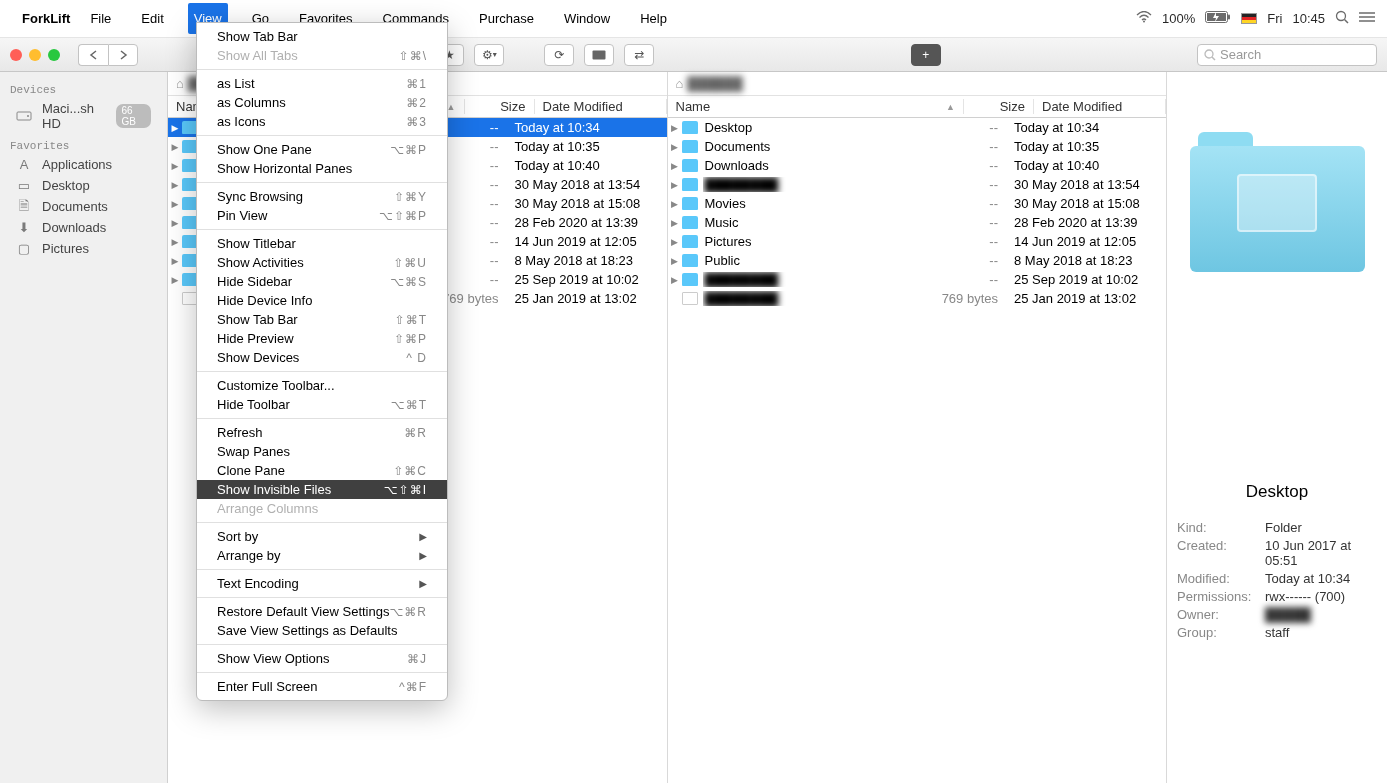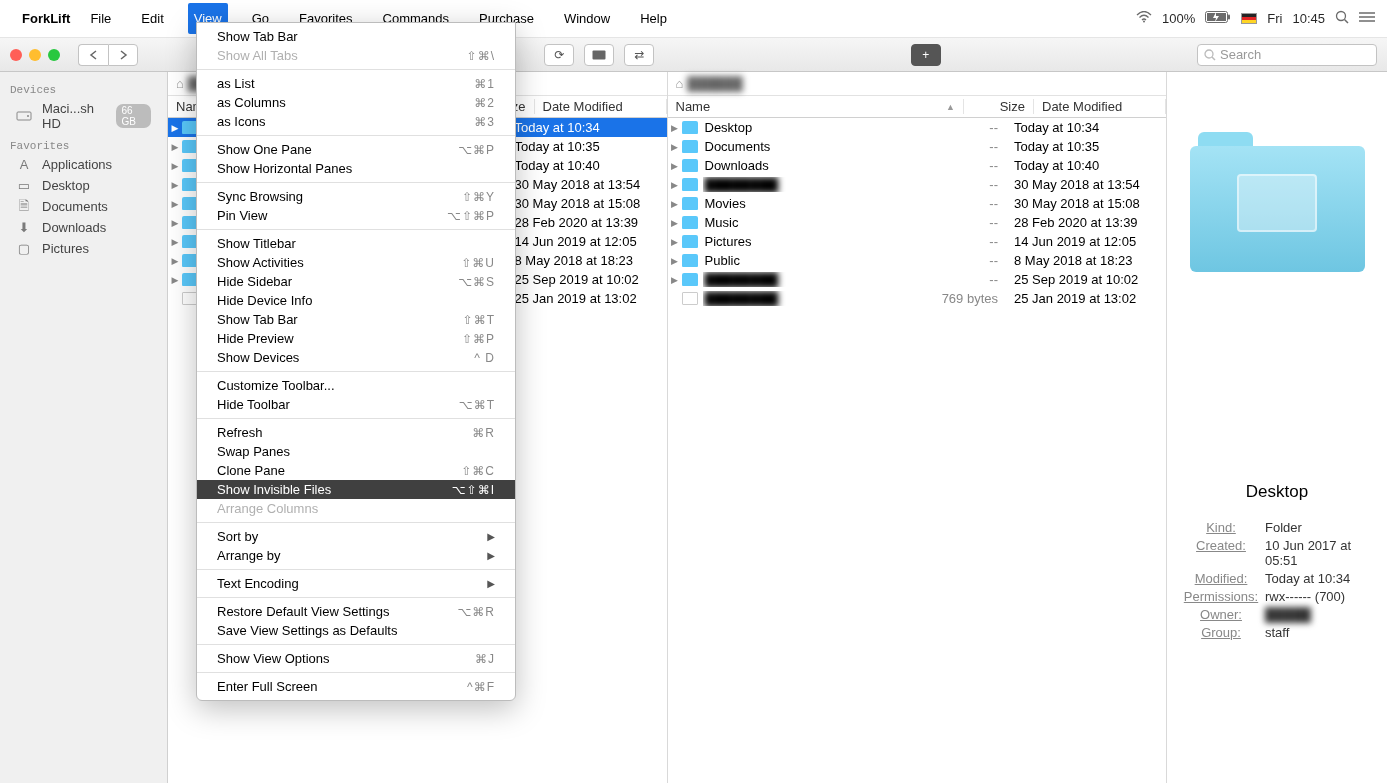--- a/index.html
+++ b/index.html
@@ -64,25 +64,25 @@
 
 
 .preview { width: 220px; padding: 20px 10px; display: flex; flex-direction: column; align-items: center; }
 .prev-folder { width: 175px; height: 140px; margin-top: 40px; margin-bottom: 210px; position: relative; }
 .pf-tab { position: absolute; top: 0; left: 8px; width: 55px; height: 18px; background: #8edcf2; border-radius: 6px 6px 0 0; }
 .pf-body { position: absolute; top: 14px; left: 0; right: 0; bottom: 0; background: linear-gradient(#a4e3f5,#6ec6e2); border-radius: 6px; }
 .pf-win { position: absolute; top: 42px; left: 50%; transform: translateX(-50%); width: 80px; height: 58px; background: rgba(255,255,255,0.35); border-radius: 4px; border: 2px solid rgba(255,255,255,0.5); }
 .prev-title { font-size: 17px; font-weight: 500; margin-bottom: 18px; }
 .prev-meta { font-size: 12px; width: 100%; }
 .prev-meta .mrow { display: flex; margin-bottom: 3px; }
-.prev-meta .mk { width: 88px; text-align: center; color: #888; padding-right: 0; text-decoration: underline; }
+.prev-meta .mk { width: 88px; text-align: left; color: #888; padding-right: 0; }
 .prev-meta .mv { flex: 1; color: #333; }
 
 
-.dropdown { position: absolute; top: 22px; left: 196px; width: 320px; background: #fff; border: 0.5px solid #bcbcbc; border-radius: 0 0 6px 6px; box-shadow: 0 8px 30px rgba(0,0,0,0.25); padding: 4px 0; z-index: 100; }
+.dropdown { position: absolute; top: 22px; left: 196px; width: 252px; background: #fff; border: 0.5px solid #bcbcbc; border-radius: 0 0 6px 6px; box-shadow: 0 8px 30px rgba(0,0,0,0.25); padding: 4px 0; z-index: 100; }
 .dd-item { height: 19px; display: flex; align-items: center; padding: 0 20px; font-size: 13px; cursor: default; }
 .dd-item.disabled { color: #b0b0b0; }
 .dd-item.hl { background: #404040; color: #fff; }
 .dd-item .sc { margin-left: auto; font-size: 12px; color: #888; letter-spacing: 1px; }
 .dd-item.hl .sc { color: #fff; }
 .dd-item .sub { margin-left: auto; font-size: 10px; color: #555; }
 .dd-sep { height: 1px; background: #e0e0e0; margin: 4px 0; }
 </style>
 </head>
 <body>

